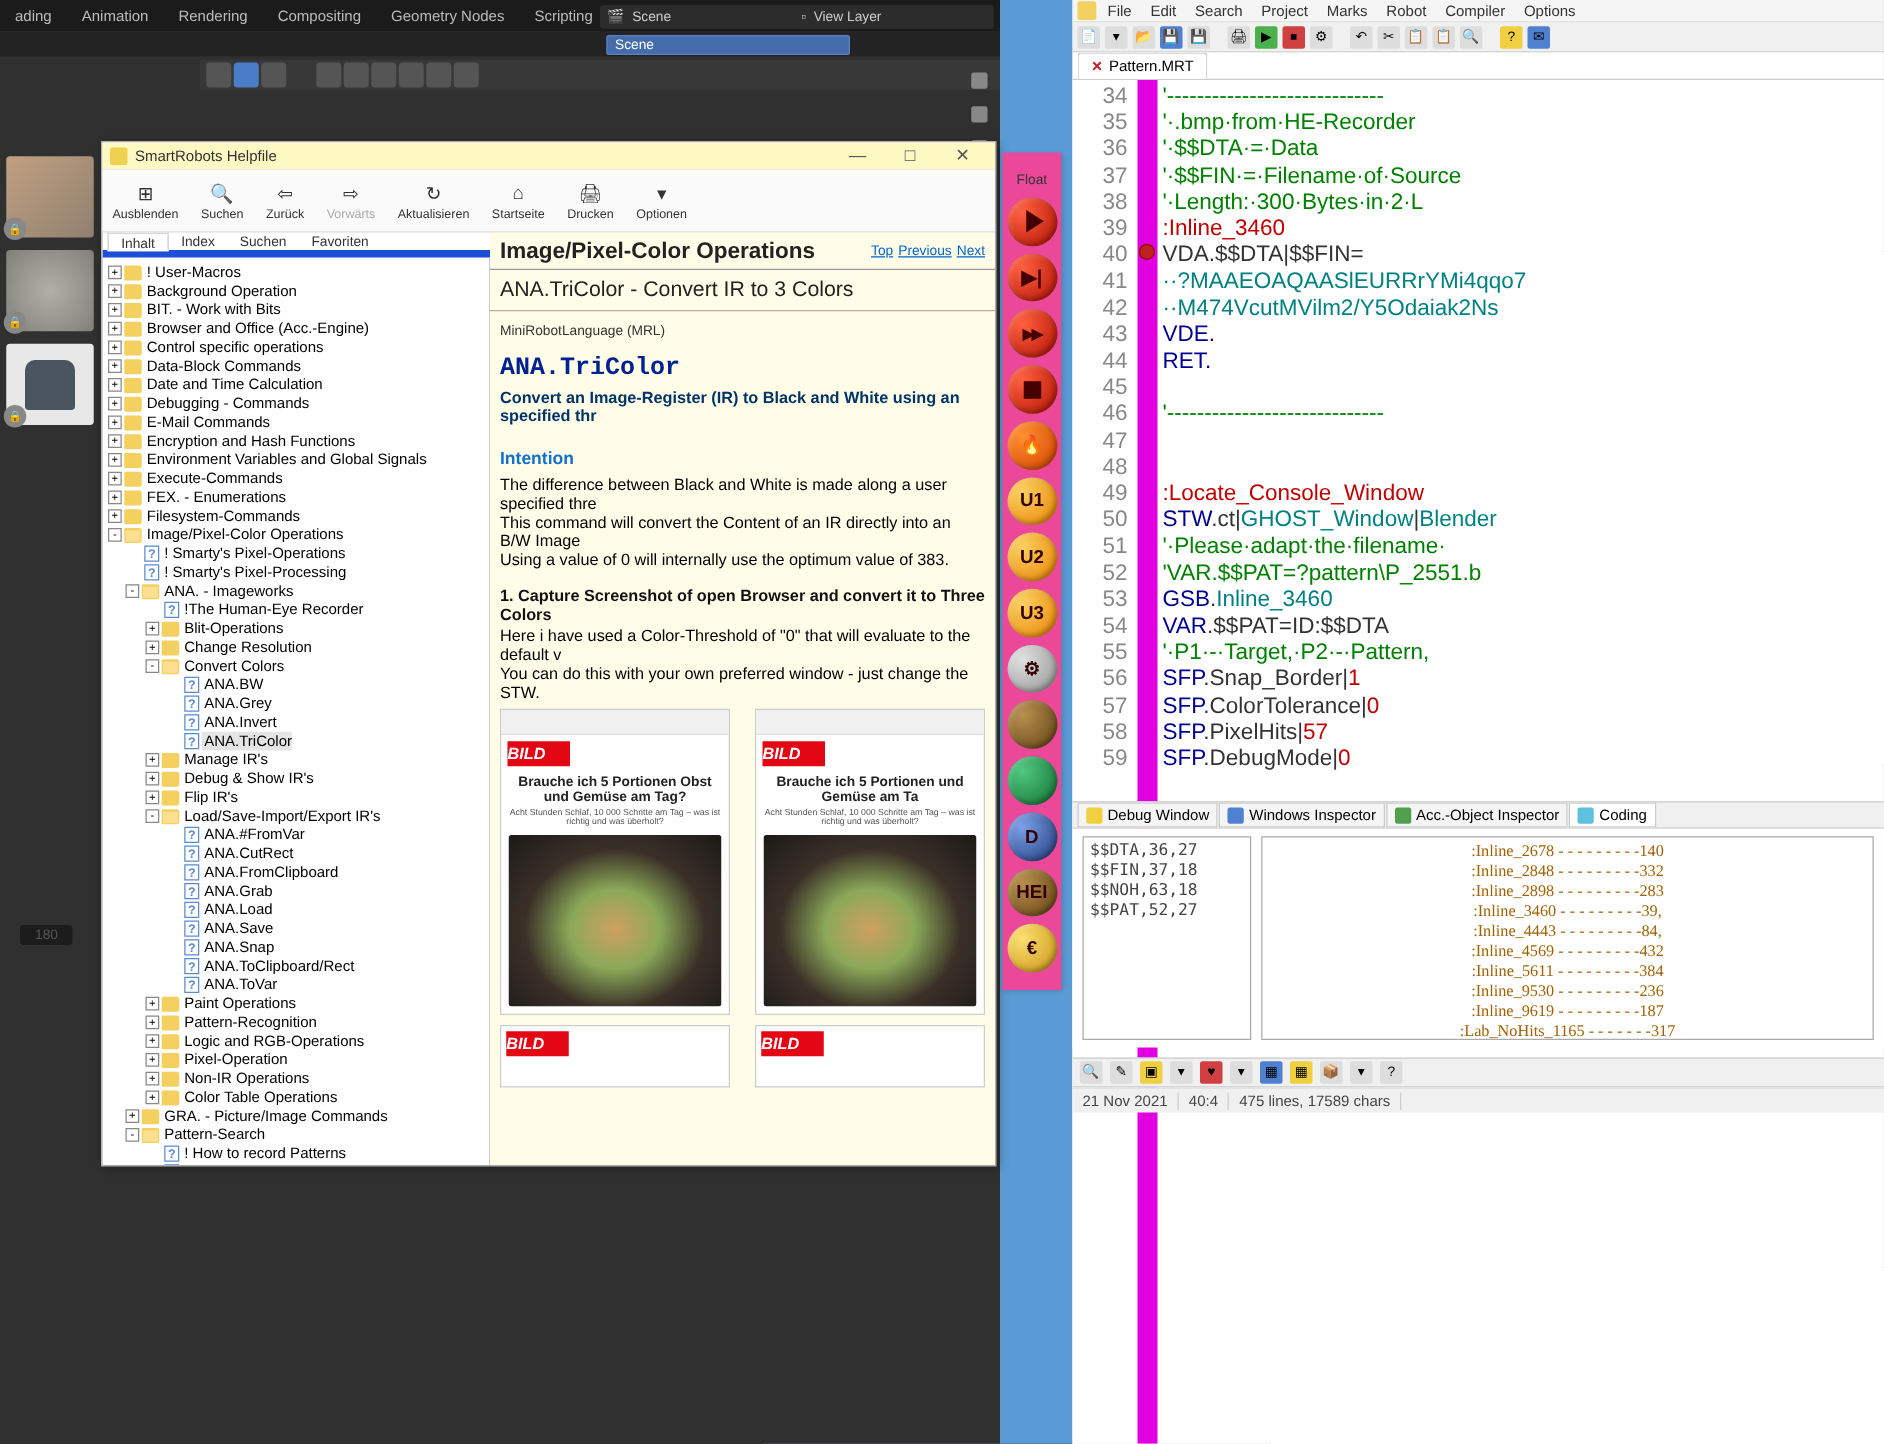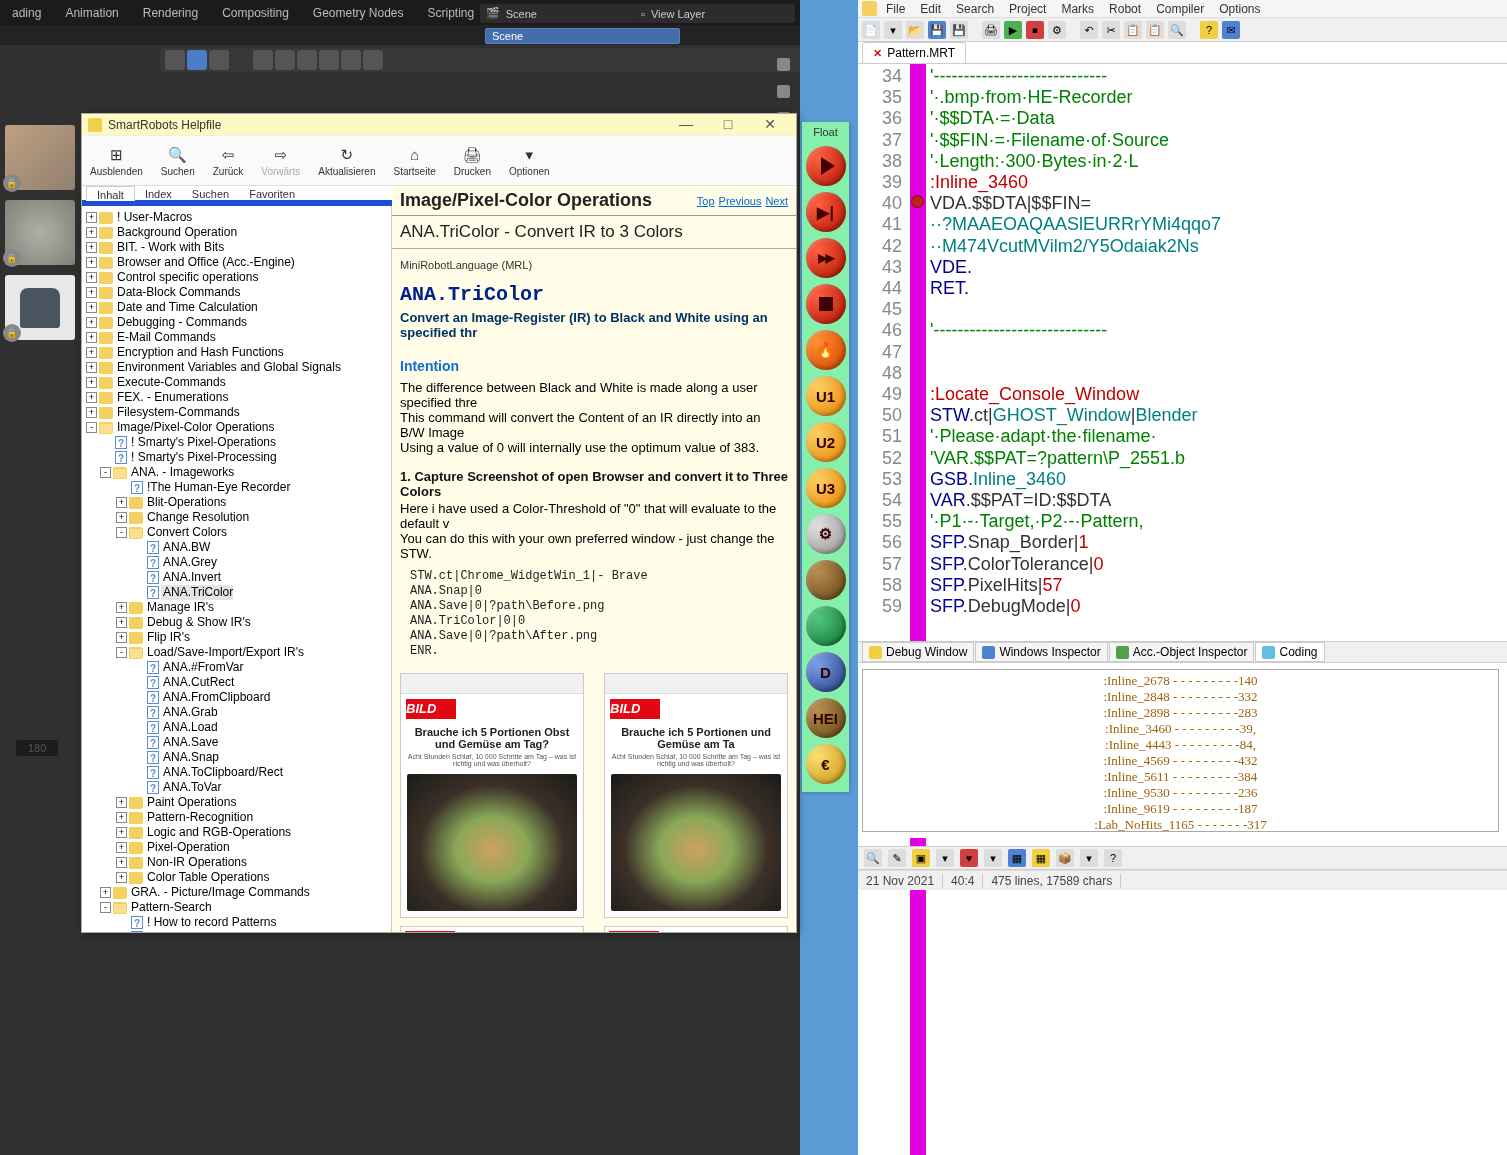--- a/index.html
+++ b/index.html
@@ -69,21 +69,21 @@
 .hc-imgrow { display: flex; gap: 20px; margin-top: 6px; }
 .hc-img { width: 190px; height: 245px; background: #fff; border: 1px solid #ccc; display: flex; flex-direction: column; }
 .hc-img-top { height: 20px; background: #f0f0f0; border-bottom: 1px solid #ddd; }
 .hc-img-logo { width: 50px; height: 20px; background: #e30613; margin: 5px; color: #fff; font-size: 13px; font-weight: bold; line-height: 20px; font-style: italic; }
 .hc-img-head { text-align: center; font-weight: bold; font-size: 11px; color: #222; padding: 2px 6px; }
 .hc-img-sub { font-size: 7px; color: #555; text-align: center; padding: 1px 4px 4px; }
 .hc-img-photo { flex: 1; margin: 3px 6px 6px; background: radial-gradient(ellipse at 50% 55%, #cfa060 0%, #8aa858 30%, #3b3028 60%, #1a1a18 100%); border-radius: 2px; }
 .hc-img2 { width: 190px; height: 50px; background: #fff; border: 1px solid #ccc; display:flex; }
 
 
-.float-bar { position: absolute; left: 802px; top: 122px; width: 47px; height: 670px; background: #86efac; padding: 2px; display: flex; flex-direction: column; align-items: center; gap: 6px; box-shadow: 1px 1px 4px rgba(0,0,0,0.2); }
+.float-bar { position: absolute; left: 802px; top: 122px; width: 47px; height: 670px; background: #ec4899; padding: 14px; display: flex; flex-direction: column; align-items: center; gap: 6px; box-shadow: 1px 1px 4px rgba(0,0,0,0.2); }
 .float-title { font-size: 11px; color: #333; padding: 2px 0; }
 .float-btn { width: 40px; height: 40px; border-radius: 50%; cursor: pointer; box-shadow: inset -2px -2px 4px rgba(0,0,0,0.3), inset 2px 2px 4px rgba(255,255,255,0.2); display:flex; align-items:center; justify-content:center; font-size:15px; color:#300; font-weight:bold; }
 .fb-red { background: radial-gradient(circle at 30% 30%, #ff6040, #b01000); }
 .fb-red2 { background: radial-gradient(circle at 30% 30%, #ff9030, #d04000); }
 .fb-orange { background: radial-gradient(circle at 30% 30%, #fcd060, #e88000); }
 .fb-grey { background: radial-gradient(circle at 30% 30%, #e0e0e0, #909090); }
 .fb-brown { background: radial-gradient(circle at 30% 30%, #b89050, #604010); }
 .fb-green { background: radial-gradient(circle at 30% 30%, #50c880, #107030); }
 .fb-blue { background: radial-gradient(circle at 30% 30%, #7aa0e8, #203878); }
 .fb-gold { background: radial-gradient(circle at 30% 30%, #fce070, #c89010); }
@@ -491,26 +491,20 @@
         <div class="hc-small">MiniRobotLanguage (MRL)</div>
         <div class="hc-h">ANA.TriColor</div>
         <div class="hc-bold">Convert an Image-Register (IR) to Black and White using an specified thr</div>
         <div class="hc-sect">Intention</div>
         <div>The difference between Black and White is made along a user specified thre</div>
         <div>This command will convert the Content of an IR directly into an B/W Image</div>
         <div>Using a value of 0 will internally use the optimum value of 383.</div>
         <div class="hc-bold2">1. Capture Screenshot of open Browser and convert it to Three Colors</div>
         <div>Here i have used a Color-Threshold of "0" that will evaluate to the default v</div>
         <div>You can do this with your own preferred window - just change the STW.</div>
-        <div class="hc-pre">STW.ct|Chrome_WidgetWin_1|- Brave
-ANA.Snap|0
-ANA.Save|0|?path\Before.png
-ANA.TriColor|0|0
-ANA.Save|0|?path\After.png
-ENR.</div>
         <div class="hc-imgrow">
           <div class="hc-img">
             <div class="hc-img-top"></div>
             <div class="hc-img-logo">BILD</div>
             <div class="hc-img-head">Brauche ich 5 Portionen Obst und Gemüse am Tag?</div>
             <div class="hc-img-sub">Acht Stunden Schlaf, 10 000 Schritte am Tag – was ist richtig und was überholt?</div>
             <div class="hc-img-photo"></div>
           </div>
           <div class="hc-img">
             <div class="hc-img-top"></div>
@@ -638,20 +632,24 @@
   <div class="btab">
       <div class="ico ico-g"></div>
       <span>Acc.-Object Inspector</span>
     </div>
   <div class="btab active">
       <div class="ico ico-c"></div>
       <span>Coding</span>
     </div>
 </div>
 <div class="ide-bottom-panes">
+  <div class="pane-left">$$DTA,36,27
+$$FIN,37,18
+$$NOH,63,18
+$$PAT,52,27</div>
   <div class="pane-right">:Inline_2678 - - - - - - - - -140
 :Inline_2848 - - - - - - - - -332
 :Inline_2898 - - - - - - - - -283
 :Inline_3460 - - - - - - - - -39,
 :Inline_4443 - - - - - - - - -84,
 :Inline_4569 - - - - - - - - -432
 :Inline_5611 - - - - - - - - -384
 :Inline_9530 - - - - - - - - -236
 :Inline_9619 - - - - - - - - -187
 :Lab_NoHits_1165 - - - - - - -317

